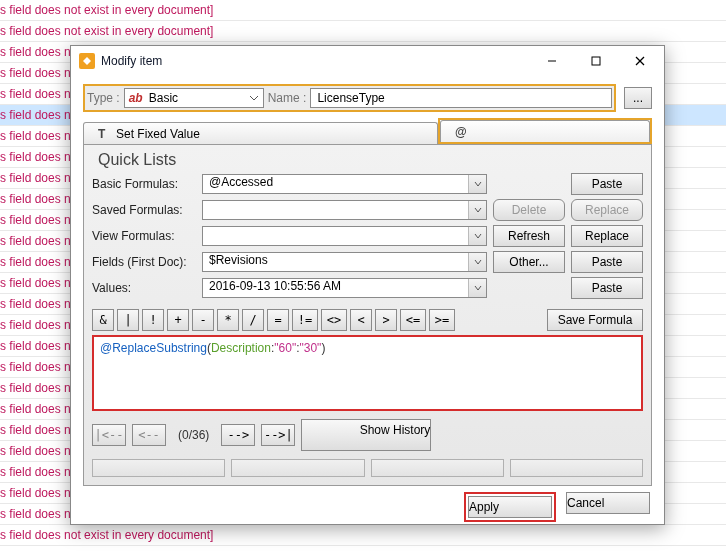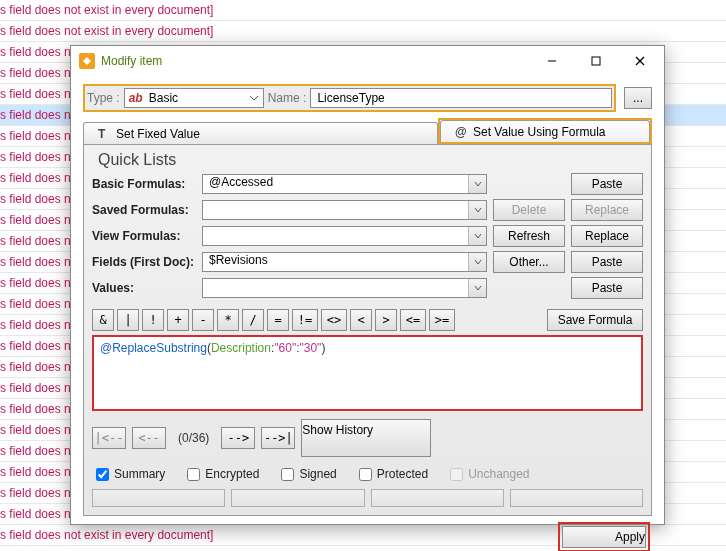--- a/index.html
+++ b/index.html
@@ -7,21 +7,21 @@
 
   .bg-rows { position: absolute; top: 0; left: 0; width: 726px; }
   .bg-row { height: 21px; border-bottom: 1px solid #e8e8e8; padding-left: 0; line-height: 21px; color: #be185d; white-space: nowrap; overflow: hidden; }
   .bg-row.selected { background: #cde6ff; }
 
   .dialog { position: absolute; left: 70px; top: 45px; width: 595px; height: 480px; background: #fff; border: 1px solid #888; box-shadow: 0 4px 18px rgba(0,0,0,0.35); }
 
   .titlebar { height: 30px; display: flex; align-items: center; padding: 0 2px 0 8px; }
   .title-icon { width: 16px; height: 16px; background: #f0a020; border-radius: 2px; margin-right: 6px; display: flex; align-items: center; justify-content: center; }
   .title-icon svg { width: 10px; height: 10px; }
-  .title-text { flex: 1; color: #4d7c0f; }
+  .title-text { flex: 1; color: #0f172a; }
   .title-btn { width: 44px; height: 28px; display: flex; align-items: center; justify-content: center; color: #000; }
 
   .content { padding: 8px 12px 10px 12px; }
 
   .top-row { display: flex; align-items: center; gap: 4px; border: 2px solid #e5a42b; padding: 2px; background: #ececec; }
   .lbl { color: #737373; }
   .type-combo { flex: 0 0 140px; height: 20px; border: 1px solid #8a8a8a; background: #fff; display: flex; align-items: center; padding: 0 4px; position: relative; }
   .type-combo .ab { font-style: italic; font-weight: bold; color: #c03030; margin-right: 6px; }
   .type-combo .chev { position: absolute; right: 4px; top: 2px; }
   .name-input { flex: 1; height: 20px; border: 1px solid #8a8a8a; background: #fff; padding: 0 6px; line-height: 18px; }
@@ -29,54 +29,54 @@
 
   .tabs { display: flex; margin-top: 6px; gap: 0; align-items: flex-end; }
   .tab { height: 22px; border: 1px solid #9a9a9a; border-bottom: none; background: linear-gradient(#fdfdfd,#e9e9e9); padding: 0 14px; display: flex; align-items: center; gap: 6px; border-radius: 3px 3px 0 0; flex: 1; }
   .tab.active { background: linear-gradient(#fff,#efefef); }
   .tab-box { border: 2px solid #e5a42b; padding: 0; }
   .tab-icon { width: 12px; height: 12px; }
 
   .panel { border: 1px solid #9a9a9a; background: linear-gradient(#f2f2f2,#e7e7e7); padding: 6px 8px 8px 8px; }
   .group-label { color: #444; padding: 0 4px; font-size: 16px; margin-left: 2px; margin-bottom: 2px; }
   .grid-row { display: flex; align-items: center; gap: 6px; height: 26px; }
-  .grid-lbl { width: 104px; color: #222; font-weight: bold; }
+  .grid-lbl { width: 104px; color: #222; }
   .grid-combo { flex: 1; height: 20px; border: 1px solid #8a8a8a; background: #fff; display: flex; align-items: flex-start; padding: 0 6px; position: relative; }
   .grid-combo .chev { position: absolute; right: 0; top: 0; width: 18px; height: 18px; border-left: 1px solid #bbb; background: linear-gradient(#f4f4f4,#dedede); display: flex; align-items: center; justify-content: center; }
   .btn { width: 72px; height: 22px; border: 1px solid #8a8a8a; background: linear-gradient(#f8f8f8,#dedede); text-align: center; line-height: 20px; }
-  .btn.disabled { color: #9a9a9a; }
+  .btn.disabled { color: #9a9a9a; border-radius: 6px; }
 
   .opbar { display: flex; gap: 3px; margin-top: 8px; align-items: center; }
   .opbtn { width: 22px; height: 22px; border: 1px solid #8a8a8a; background: linear-gradient(#f8f8f8,#dedede); text-align: center; line-height: 20px; font-family: Consolas, monospace; }
   .opbtn.wide { width: 26px; }
   .save-formula { margin-left: auto; width: 96px; height: 22px; border: 1px solid #8a8a8a; background: linear-gradient(#f8f8f8,#dedede); text-align: center; line-height: 20px; }
 
   .formula-box { margin-top: 4px; border: 2px solid #d52c2c; background: #fff; height: 76px; padding: 4px 6px; font-family: Consolas, "Courier New", monospace; font-size: 12px; white-space: pre; overflow: hidden; }
   .tok-fn { color: #1560c0; }
   .tok-id { color: #5aa02c; }
   .tok-str { color: #c02f8a; }
   .tok-op { color: #333; }
 
   .nav-row { display: flex; align-items: center; gap: 6px; margin-top: 8px; }
   .navbtn { width: 34px; height: 22px; border: 1px solid #8a8a8a; background: linear-gradient(#f8f8f8,#dedede); text-align: center; line-height: 20px; font-family: Consolas, monospace; color: #888; }
   .navbtn.enabled { color: #000; }
-  .show-hist { width: 130px; height: 38px; border: 1px solid #8a8a8a; background: linear-gradient(#f8f8f8,#dedede); text-align: left; line-height: 20px; }
+  .show-hist { width: 130px; height: 32px; border: 1px solid #8a8a8a; background: linear-gradient(#f8f8f8,#dedede); text-align: right; line-height: 20px; }
   .counter { color: #333; padding: 0 6px; }
 
   .check-row { display: flex; align-items: center; gap: 22px; margin-top: 10px; padding: 0 4px; }
   .chk { display: flex; align-items: center; gap: 5px; color: #222; }
   .chk.disabled { color: #9a9a9a; }
   .chk input { width: 13px; height: 13px; }
 
   .status-row { display: flex; gap: 6px; margin-top: 8px; }
   .status-cell { flex: 1; height: 18px; border: 1px solid #b0b0b0; background: linear-gradient(#f0f0f0,#e3e3e3); }
 
   .action-row { display: flex; justify-content: flex-end; gap: 10px; margin-top: 6px; padding-right: 2px; }
   .apply-wrap { border: 2px solid #d52c2c; padding: 2px; }
-  .action-btn { width: 84px; height: 22px; border: 1px solid #8a8a8a; background: linear-gradient(#f8f8f8,#dedede); text-align: right; line-height: 20px; }
+  .action-btn { width: 84px; height: 22px; border: 1px solid #8a8a8a; background: linear-gradient(#f8f8f8,#dedede); text-align: left; line-height: 20px; }
 </style>
 </head>
 <body>
 
 <div class="bg-rows">
     <div class="bg-row">s field does not exist in every document]</div>
     <div class="bg-row">s field does not exist in every document]</div>
     <div class="bg-row">s field does not exist in every document]</div>
     <div class="bg-row">s field does not exist in every document]</div>
     <div class="bg-row">s field does not exist in every document]</div>
@@ -152,21 +152,20 @@
         <svg class="tab-icon" viewBox="0 0 12 12">
             <text x="0" y="10" font-size="11" font-weight="bold" fill="#444">T</text>
           </svg>
         <span>Set Fixed Value</span>
       </div>
       <div class="tab-box">
         <div class="tab active" style="flex:none;width:210px;">
           <svg class="tab-icon" viewBox="0 0 12 12">
               <text x="0" y="10" font-size="11" font-weight="bold" fill="#444">@</text>
             </svg>
-          <span>Set Value Using Formula</span>
         </div>
       </div>
     </div>
 
     <div class="panel">
       <div class="group-label">Quick Lists</div>
 
       <div class="grid-row">
         <span class="grid-lbl">Basic Formulas:</span>
         <div class="grid-combo">
@@ -219,20 +218,21 @@
               </svg>
             </span>
         </div>
         <div class="btn">Other...</div>
         <div class="btn">Paste</div>
       </div>
 
       <div class="grid-row">
         <span class="grid-lbl">Values:</span>
         <div class="grid-combo">
+          <span>2016-09-13 10:55:56 AM</span>
           <span class="chev">
               <svg width="10" height="10">
                 <path d="M2 3 L5 7 L8 3" fill="none" stroke="#555"></path>
               </svg>
             </span>
         </div>
         <div style="width:72px;"></div>
         <div class="btn">Paste</div>
       </div>
 
@@ -258,51 +258,30 @@
 
       <div class="nav-row">
         <div class="navbtn">|&lt;--</div>
         <div class="navbtn">&lt;--</div>
         <span class="counter">(0/36)</span>
         <div class="navbtn enabled">--&gt;</div>
         <div class="navbtn enabled">--&gt;|</div>
         <div class="show-hist">Show History</div>
       </div>
 
-      <div class="check-row">
-        <label class="chk">
-            <input type="checkbox" checked="" style="">
-            <span>Summary</span>
-          </label>
-        <label class="chk">
-            <input type="checkbox" style="">
-            <span>Encrypted</span>
-          </label>
-        <label class="chk">
-            <input type="checkbox" style="">
-            <span>Signed</span>
-          </label>
-        <label class="chk">
-            <input type="checkbox" style="">
-            <span>Protected</span>
-          </label>
-        <label class="chk disabled">
-            <input type="checkbox" disabled="" style="">
-            <span>Unchanged</span>
-          </label>
-      </div>
 
       <div class="status-row">
         <div class="status-cell"></div>
         <div class="status-cell"></div>
         <div class="status-cell"></div>
         <div class="status-cell"></div>
       </div>
     </div>
 
     <div class="action-row">
       <span class="apply-wrap">
           <div class="action-btn">Apply</div>
         </span>
+      <div class="action-btn">Cancel</div>
     </div>
 
   </div>
 </div>
 
 </body></html>

